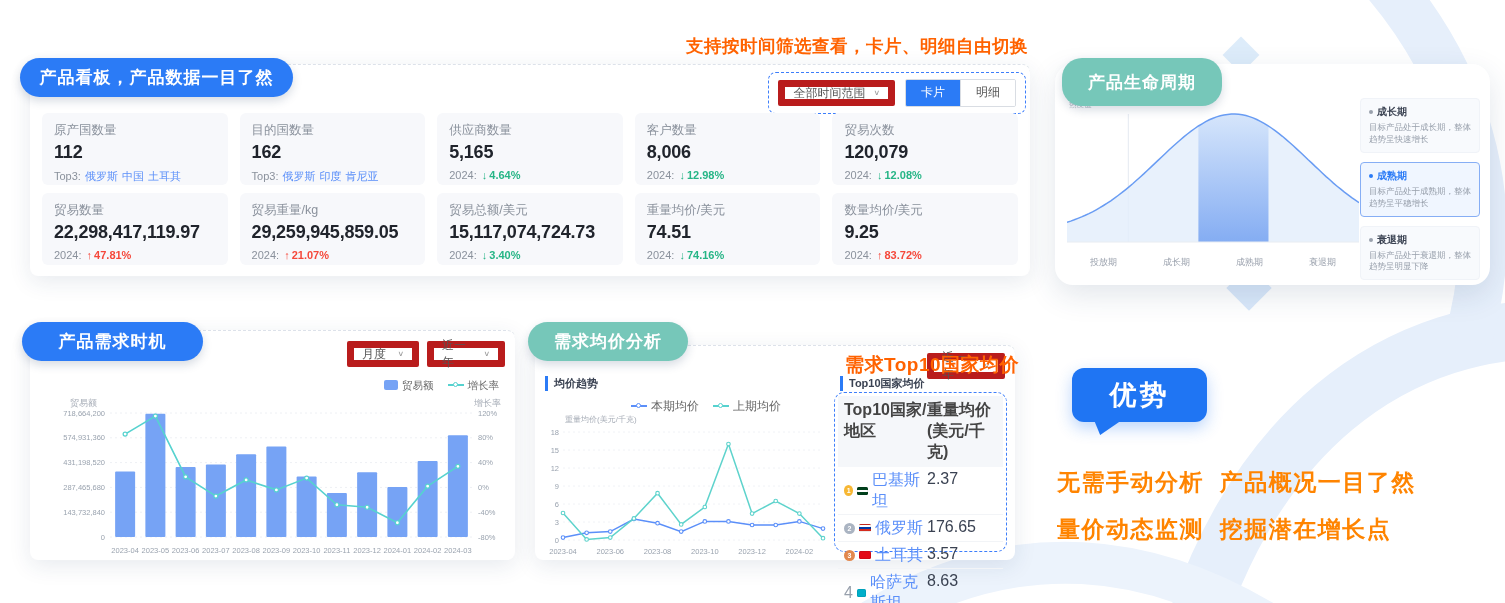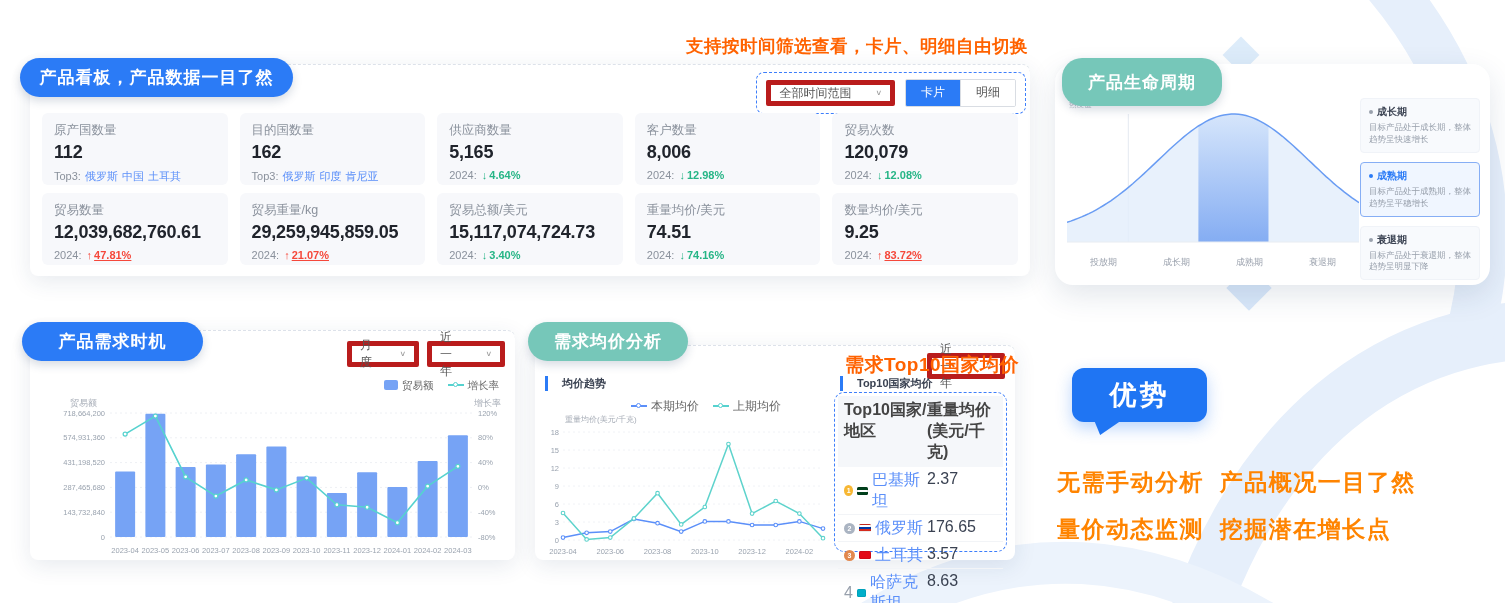--- a/index.html
+++ b/index.html
@@ -17,38 +17,38 @@
            box-shadow: 0 6px 22px rgba(34,60,102,.10); border-top:1px dashed #dde2ea; }
   .pill  { position:absolute; z-index:3; display:flex; align-items:center; justify-content:center;
            color:#fff; font-weight:bold; font-size:17px; border-radius:20px;
            box-shadow: 0 4px 10px rgba(34,60,102,.18); letter-spacing:1px;}
   .pill.blue { background:#2b7bf6; }
   .pill.teal { background:#76c7b9; }
 
   .annotation { position:absolute; z-index:4; font-weight:bold; color:#ff6200; letter-spacing:.5px;}
 
   
-  .select { height:26px; background:#fff; border:5px solid #b91c1c; border-radius:2px;
-            display:flex; align-items:center; gap:24px; padding:0 8px; font-size:12px; color:#555; cursor:pointer;}
+  .select { height:26px; background:#fff; border:7px solid #b91c1c; border-radius:2px;
+            display:flex; align-items:center; gap:8px; padding:0 8px; font-size:12px; color:#555; cursor:pointer;}
   .select .chev { font-size:9px; color:#999; transform:scaleY(.8); }
   .dashed-box { border:1.5px dashed #3d7efb; border-radius:8px; }
   .seg { display:flex; border:1px solid #d9dde3; border-radius:2px; overflow:hidden; }
   .seg .seg-btn { padding:0 15px; height:26px; line-height:24px; font-size:12px; color:#555; background:#fff; cursor:pointer;}
   .seg .seg-btn.active { background:#2b7bf6; color:#fff; }
   .seg .seg-btn + .seg-btn { border-left:1px solid #d9dde3; }
 
   
   #stats-grid { position:absolute; left:12px; right:12px; top:48px; display:grid;
                 grid-template-columns:repeat(5,1fr); gap:8px 12px; }
   .stat-cell { background:#f7f8fb; border-radius:6px; height:72px; padding:9px 12px; }
   .stat-label { font-size:12.5px; color:#8a919c; }
   .stat-value { font-size:18px; font-weight:bold; color:#20242c; margin-top:3px; letter-spacing:-.2px;}
   .stat-extra { font-size:11px; color:#8a919c; margin-top:6px; white-space:nowrap;}
   .stat-extra .lnk { color:#5b8ff9; margin-left:4px; cursor:pointer;}
-  .stat-extra .pct.up   { color:#f5483b; font-weight:bold;text-decoration:underline;}
+  .stat-extra .pct.up   { color:#f5483b; font-weight:bold;}
   .stat-extra .pct.down { color:#26b586; font-weight:bold;}
   .stat-extra .arrow { font-weight:bold; margin:0 2px; }
   .stat-extra .arrow.up { color:#f5483b; } .stat-extra .arrow.down { color:#26b586; }
 
   
   .lc-ylabel { position:absolute; left:14px; top:36px; font-size:7.5px; color:#b2b8c2; }
   .lc-stages { position:absolute; left:12px; top:192px; width:292px; height:14px; }
   .lc-stages span { position:absolute; transform:translateX(-50%); font-size:9px; color:#9aa1ad; }
   .lc-panels { position:absolute; right:10px; top:34px; width:120px; display:flex; flex-direction:column; gap:9px; }
   .lc-panel { background:#f8fafd; border:1px solid #f0f3f8; border-radius:4px; padding:6px 8px; cursor:pointer;}
@@ -60,21 +60,21 @@
   .lc-panel .lc-desc { font-size:8.5px; color:#98a0ac; line-height:1.4; margin-top:3px; }
 
   
   .legend { display:flex; gap:14px; align-items:center; font-size:10.5px; color:#666; }
   .sw-bar { display:inline-block; width:14px; height:10px; background:#76a3f5; border-radius:2px; margin-right:4px; vertical-align:-1px;}
   .sw-line { position:relative; display:inline-block; width:16px; height:2px; margin-right:4px; vertical-align:3px;}
   .sw-line i { position:absolute; left:5px; top:-2.5px; width:5px; height:5px; border-radius:50%; background:#fff; }
   .sw-line.teal { background:#56d2cf; } .sw-line.teal i { border:1.5px solid #56d2cf; }
   .sw-line.blue { background:#5b8ff9; } .sw-line.blue i { border:1.5px solid #5b8ff9; }
   .axis-corner { position:absolute; font-size:9px; color:#a8aeb8; }
-  .sec-title { font-size:11px; color:#3a4252; font-weight:bold; border-left:3px solid #2b7bf6; padding-left:14px; }
+  .sec-title { font-size:11px; color:#3a4252; font-weight:bold; border-left:3px solid #2b7bf6; padding-left:6px; }
   .t10-head { display:flex; background:#f5f7fa; padding:4px 6px; font-weight:bold; color:#444; }
   .t10-head .c1 { flex:1; } .t10-head .c2 { width:70px; }
   .t10-row { display:flex; align-items:flex-start; padding:2.5px 6px; border-bottom:1px solid #f2f4f7; cursor:pointer;}
   .t10-row .c1 { flex:1; display:flex; align-items:center; gap:4px; }
   .t10-row .c2 { width:70px; color:#3a4252; }
   .rank-badge { width:11px; height:11px; border-radius:50%; color:#fff; font-size:7px; font-weight:bold;
                 display:inline-flex; align-items:center; justify-content:center; }
   .rank-num { width:11px; text-align:center; color:#98a0ac; }
   .flag { width:12px; height:8px; border-radius:1.5px; display:inline-block; border:.5px solid rgba(0,0,0,.08);}
   .cname { color:#5b8ff9; }
@@ -140,21 +140,21 @@
           <div class="stat-value">8,006</div>
           <div class="stat-extra"><span>2024: </span><span class="arrow down">↓</span><span class="pct down">12.98%</span></div>
         </div>
         <div class="stat-cell">
           <div class="stat-label">贸易次数</div>
           <div class="stat-value">120,079</div>
           <div class="stat-extra"><span>2024: </span><span class="arrow down">↓</span><span class="pct down">12.08%</span></div>
         </div>
         <div class="stat-cell">
           <div class="stat-label">贸易数量</div>
-          <div class="stat-value">12,039,682,760.61</div>
+          <div class="stat-value">22,298,417,119.97</div>
           <div class="stat-extra"><span>2024: </span><span class="arrow up">↑</span><span class="pct up">47.81%</span></div>
         </div>
         <div class="stat-cell">
           <div class="stat-label">贸易重量/kg</div>
           <div class="stat-value">29,259,945,859.05</div>
           <div class="stat-extra"><span>2024: </span><span class="arrow up">↑</span><span class="pct up">21.07%</span></div>
         </div>
         <div class="stat-cell">
           <div class="stat-label">贸易总额/美元</div>
           <div class="stat-value">15,117,074,724.73</div>

